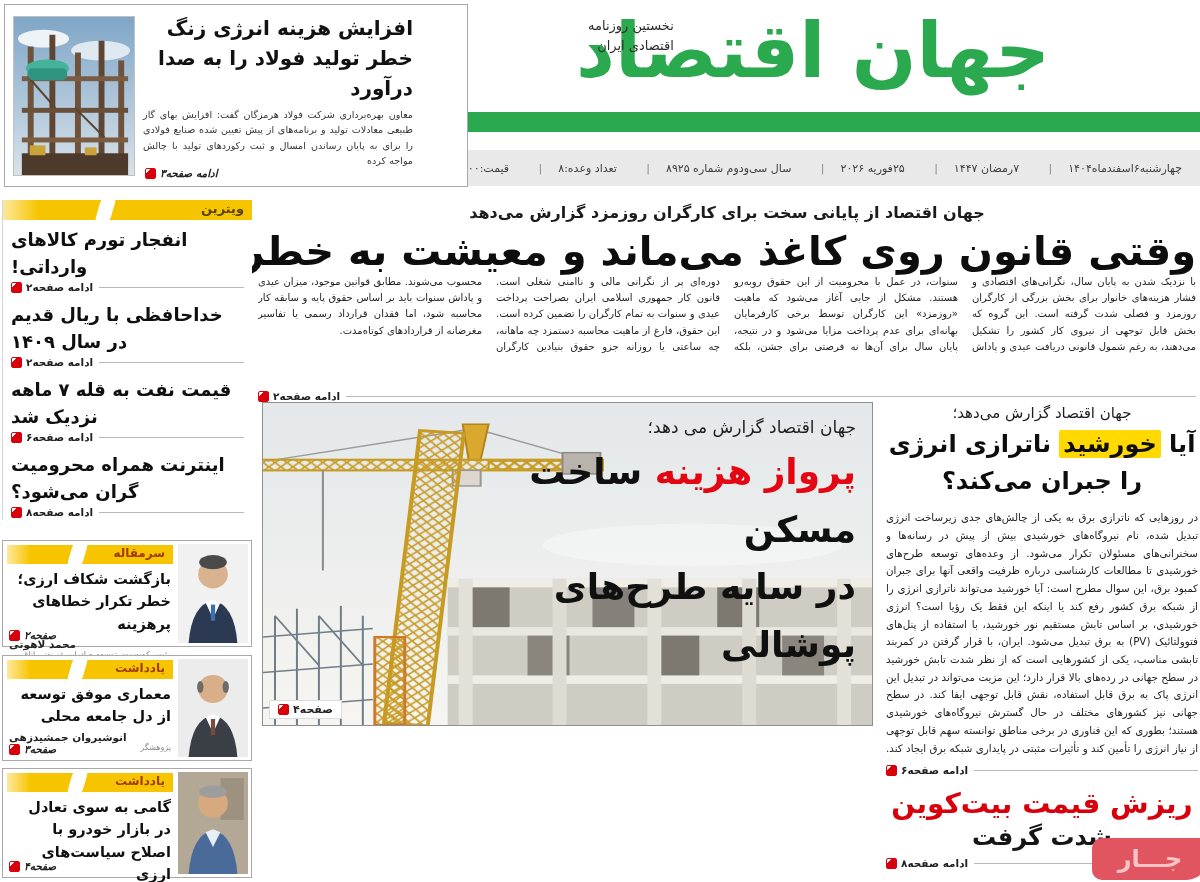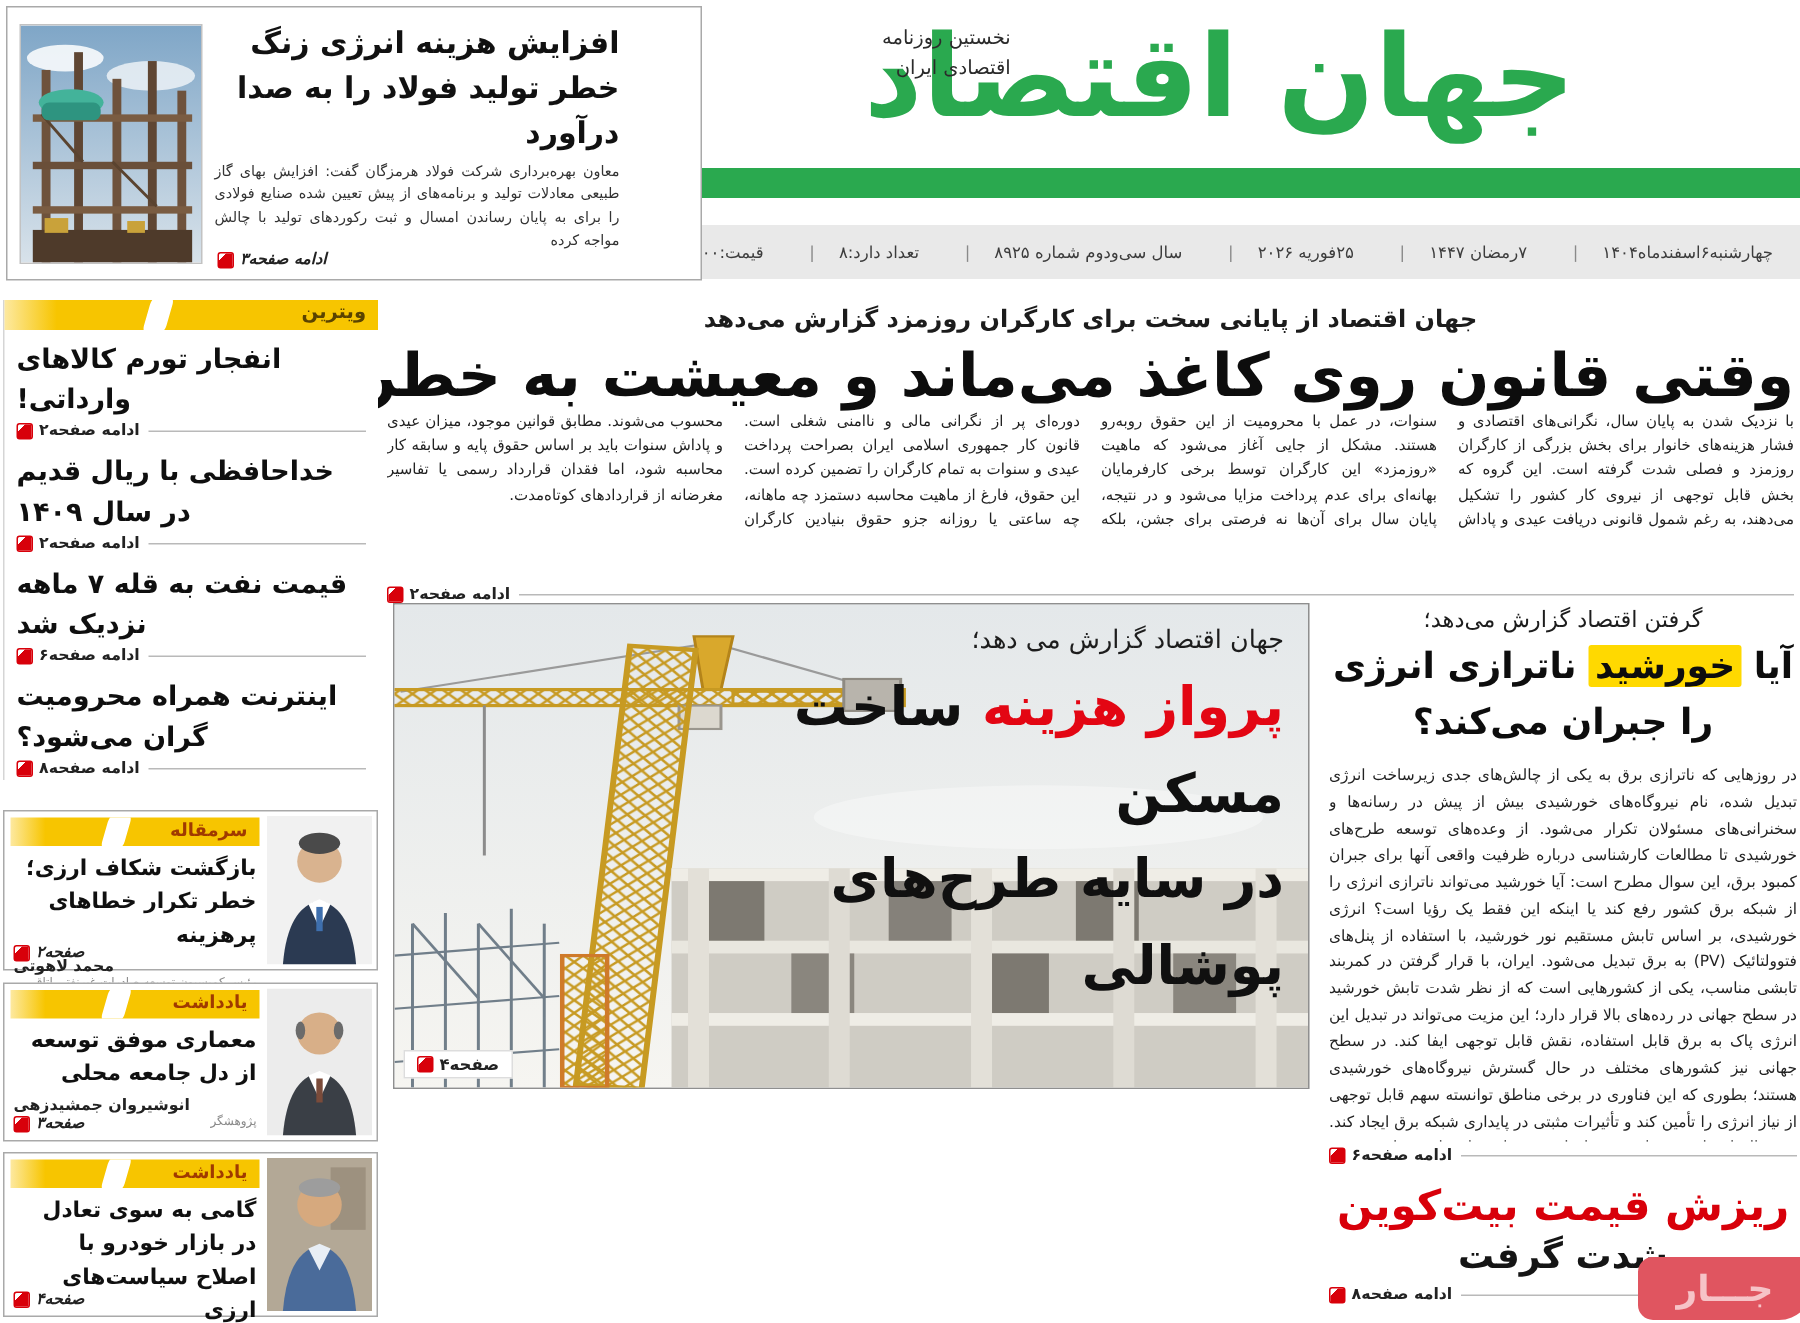--- a/index.html
+++ b/index.html
@@ -102,21 +102,21 @@
   <div class="tagline">
     <div>نخستین روزنامه</div>
     <div>اقتصادی ایران</div>
   </div>
   <div class="green-bar"></div>
   <div class="dateline">
     <span>چهارشنبه۶اسفندماه۱۴۰۴</span>
     <span>۷رمضان ۱۴۴۷</span>
     <span>۲۵فوریه ۲۰۲۶</span>
     <span>سال سی‌ودوم شماره ۸۹۲۵</span>
-    <span>تعداد دارد:۸</span>
+    <span>تعداد وعده:۸</span>
     <span>قیمت:۱۰۰۰۰تومان</span>
   </div>
 
   <div class="steel-box">
     <div class="steel-photo">
       <svg viewBox="0 0 122 160" preserveAspectRatio="none">
         <defs>
           <linearGradient id="sk" x1="0" y1="0" x2="0" y2="1">
             <stop offset="0" stop-color="#7fa6c7"></stop>
               <stop offset="1" stop-color="#d8e2ea"></stop>
@@ -341,21 +341,21 @@
       <span class="red">پرواز هزینه</span><span> ساخت مسکن</span><br>
       <span>در سایه طرح‌های پوشالی</span>
     </div>
     <div class="ps-label">
       <span class="micon"></span>
       <span class="mlabel">صفحه۴</span>
     </div>
   </div>
 
   <div class="solar">
-    <div class="solar-kicker">گرفتن اقتصاد گزارش می‌دهد؛</div>
+    <div class="solar-kicker">جهان اقتصاد گزارش می‌دهد؛</div>
     <div class="solar-head">
       <span>آیا </span><span class="hl">خورشید</span><span> ناترازی انرژی</span><br>
       <span>را جبران می‌کند؟</span>
     </div>
     <div class="solar-body">در روزهایی که ناترازی برق به یکی از چالش‌های جدی زیرساخت انرژی تبدیل شده، نام نیروگاه‌های خورشیدی بیش از پیش در رسانه‌ها و سخنرانی‌های مسئولان تکرار می‌شود. از وعده‌های توسعه طرح‌های خورشیدی تا مطالعات کارشناسی درباره ظرفیت واقعی آنها برای جبران کمبود برق، این سوال مطرح است: آیا خورشید می‌تواند ناترازی انرژی را از شبکه برق کشور رفع کند یا اینکه این فقط یک رؤیا است؟ انرژی خورشیدی، بر اساس تابش مستقیم نور خورشید، با استفاده از پنل‌های فتوولتائیک (PV) به برق تبدیل می‌شود. ایران، با قرار گرفتن در کمربند تابشی مناسب، یکی از کشورهایی است که از نظر شدت تابش خورشید در سطح جهانی در رده‌های بالا قرار دارد؛ این مزیت می‌تواند در تبدیل این انرژی پاک به برق قابل استفاده، نقش قابل توجهی ایفا کند. در سطح جهانی نیز کشورهای مختلف در حال گسترش نیروگاه‌های خورشیدی هستند؛ بطوری که این فناوری در برخی مناطق توانسته سهم قابل توجهی از نیاز انرژی را تأمین کند و تأثیرات مثبتی در پایداری شبکه برق ایجاد کند. در سال‌های اخیر، دولت و نهادهای مرتبط برنامه‌هایی برای توسعه نیروگاه‌های خورشیدی تدوین کردند.</div>
     <div class="more-row solar-more">
       <span class="micon"></span>
       <span class="mlabel">ادامه صفحه۶</span>
       <span class="mline"></span>
     </div>

